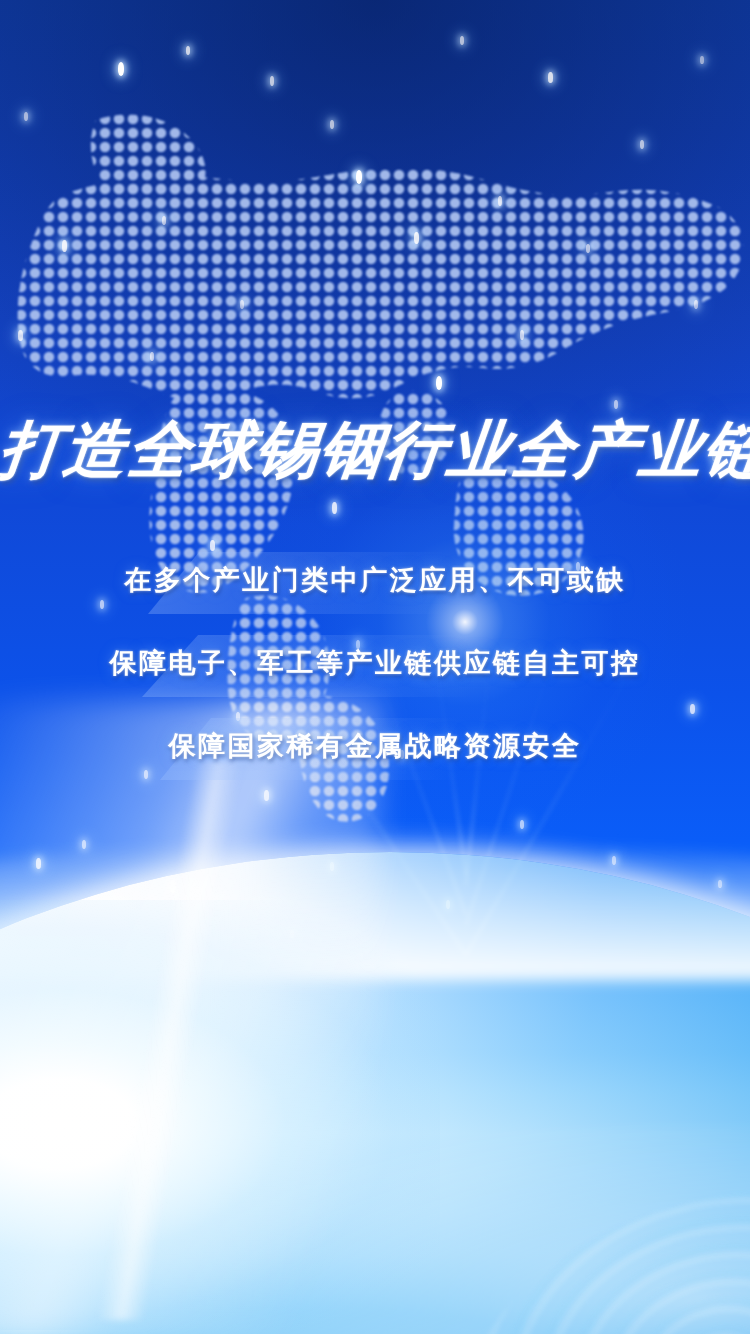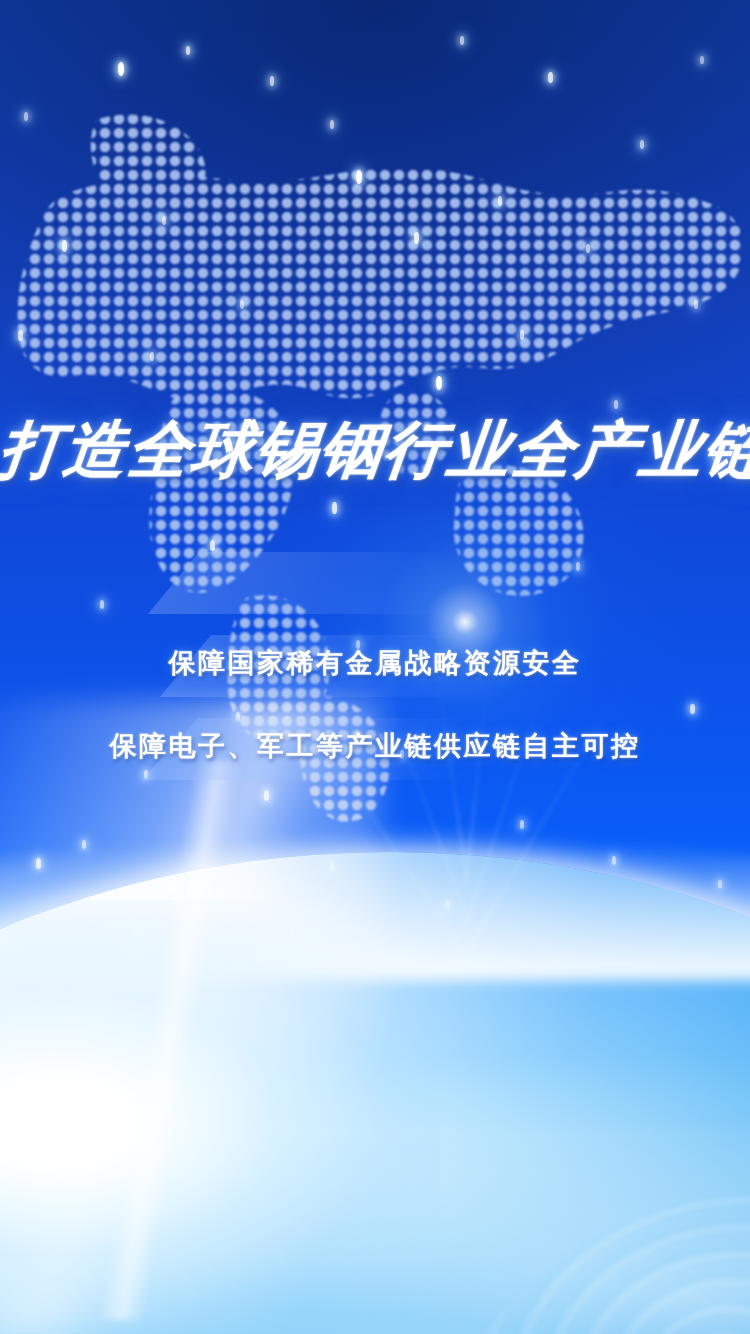--- a/index.html
+++ b/index.html
@@ -380,27 +380,28 @@
   <div class="flare-beam"></div>
   <div class="flare-left"></div>
   <div class="flare-spike"></div>
 
   <div class="title">打造全球锡铟行业全产业链链主</div>
 
   <div class="sublist">
 
     <div class="subrow r1">
       <div class="subbar"></div>
+      <div class="subtext">在多个产业门类中广泛应用、不可或缺</div>
+    </div>
+
+    <div class="subrow r2">
+      <div class="subbar"></div>
+      <div class="subtext">保障电子、军工等产业链供应链自主可控</div>
     </div>
 
     <div class="subrow r3">
       <div class="subbar"></div>
       <div class="subtext">保障国家稀有金属战略资源安全</div>
     </div>
 
-    <div class="subrow r2">
-      <div class="subbar"></div>
-      <div class="subtext">保障电子、军工等产业链供应链自主可控</div>
-    </div>
-
   </div>
 
 </div>
 
 </body></html>

